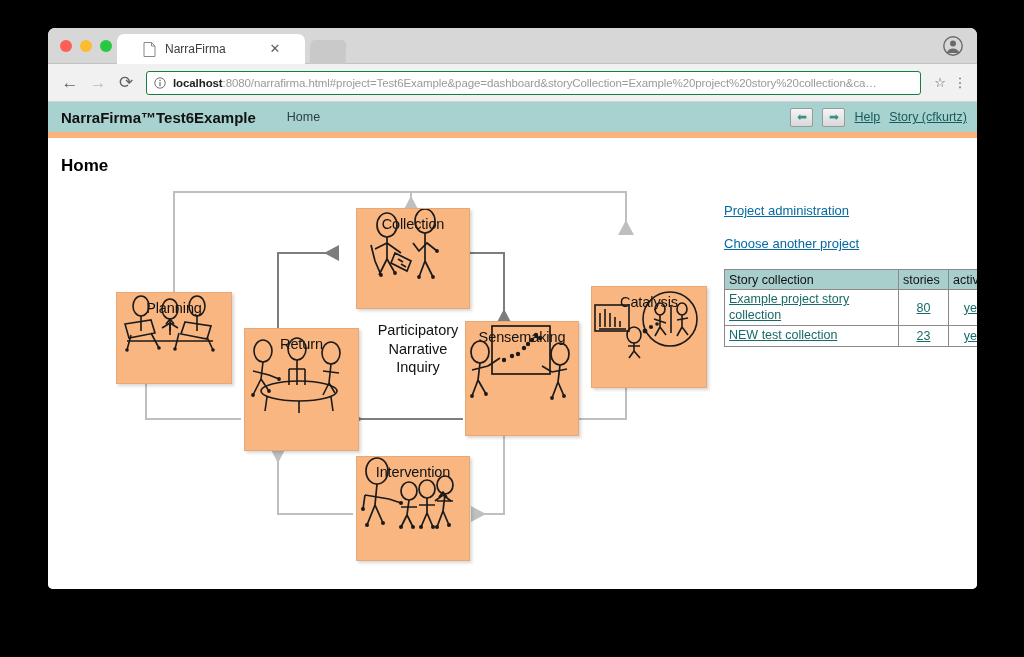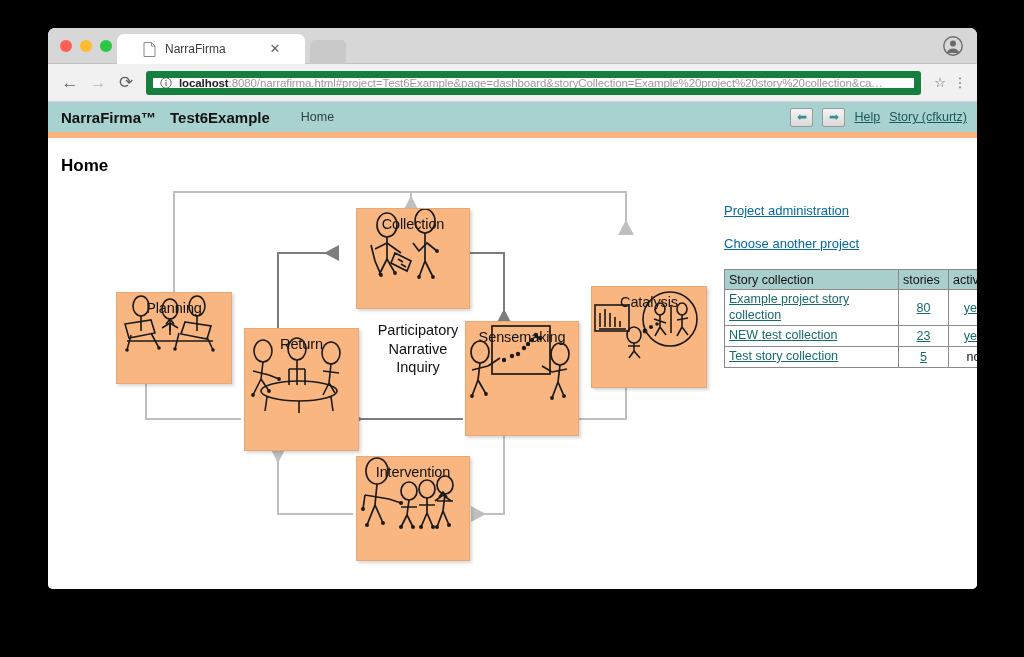--- a/index.html
+++ b/index.html
@@ -75,21 +75,21 @@
     width: 28px; height: 28px;
     display: flex; align-items: center; justify-content: center;
     color: #5f6368; font-size: 17px; line-height: 1;
   }
   .nav-btn.disabled { color: #bdbdbd; }
   #omnibox {
     flex: 1;
     height: 24px;
     margin: 0 8px 0 6px;
     background: #fff;
-    border: 7px solid #15803d;
+    border: 1px solid #15803d;
     border-radius: 3px;
     display: flex; align-items: center;
     padding: 0 7px;
     overflow: hidden;
   }
   #info-icon { flex: none; margin-right: 7px; }
   #url-text {
     font-size: 11.5px;
     color: #9a9a9a;
     white-space: nowrap; overflow: hidden;
@@ -107,21 +107,21 @@
     background: #fff;
   }
   #app-header {
     position: relative;
     height: 30px;
     background: #a8d2d0;
     display: flex; align-items: center;
     padding-left: 13px;
   }
   #app-brand { font-size: 15px; font-weight: bold; color: #111; }
-  #app-project { font-size: 15px; font-weight: bold; color: #111; margin-left: 14px; }
+  #app-project { font-size: 15px; font-weight: bold; color: #111; }
   #app-breadcrumb { font-size: 12.5px; color: #2f3e3e; margin-left: 31px; }
   #header-right {
     position: absolute; right: 10px; top: 0; height: 30px;
     display: flex; align-items: center; gap: 9px;
   }
   .hist-btn {
     width: 23px; height: 19px;
     background: linear-gradient(#f5f5f5,#d9d9d9);
     border: 1px solid #9a9a9a;
     border-radius: 2px;
@@ -498,24 +498,19 @@
             <tr>
               <td class="cell-name"><a href="#">Example project story collection</a></td>
               <td class="cell-num"><a href="#">80</a></td>
               <td class="cell-active"><a href="#">yes</a></td>
             </tr>
             <tr>
               <td class="cell-name"><a href="#">NEW test collection</a></td>
               <td class="cell-num"><a href="#">23</a></td>
               <td class="cell-active"><a href="#">yes</a></td>
             </tr>
-            <tr>
-              <td class="cell-name"><a href="#">Test story collection</a></td>
-              <td class="cell-num"><a href="#">5</a></td>
-              <td class="cell-active"><span class="plain">no</span></td>
-            </tr>
           </tbody>
         </table>
       </div>
 
     </div>
   </div>
 </div>
 
 </body></html>

